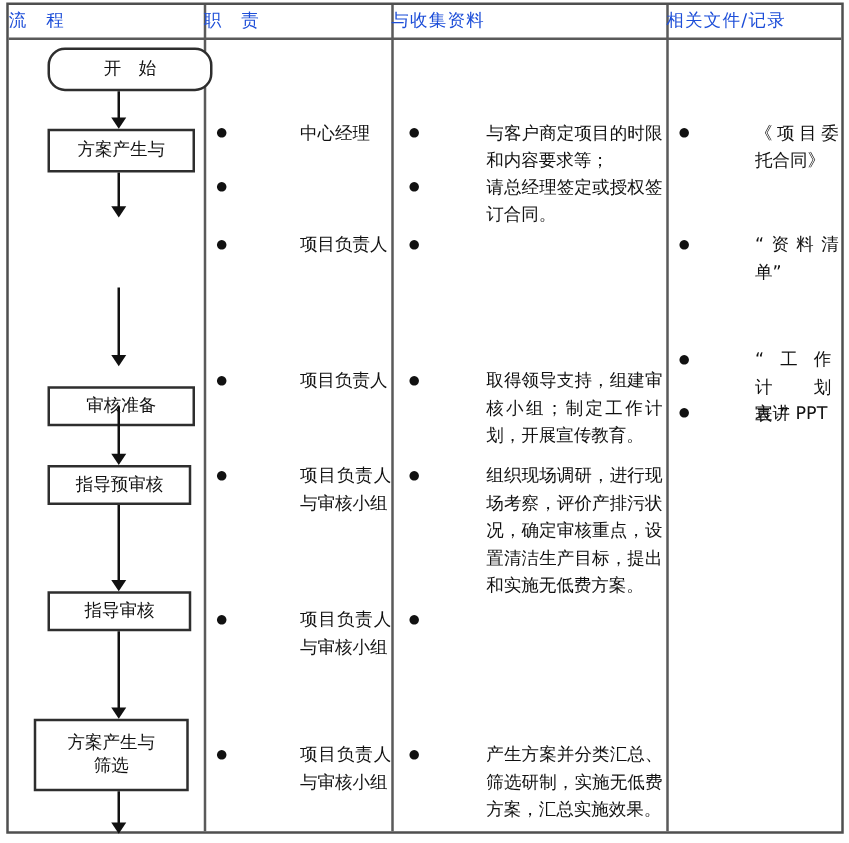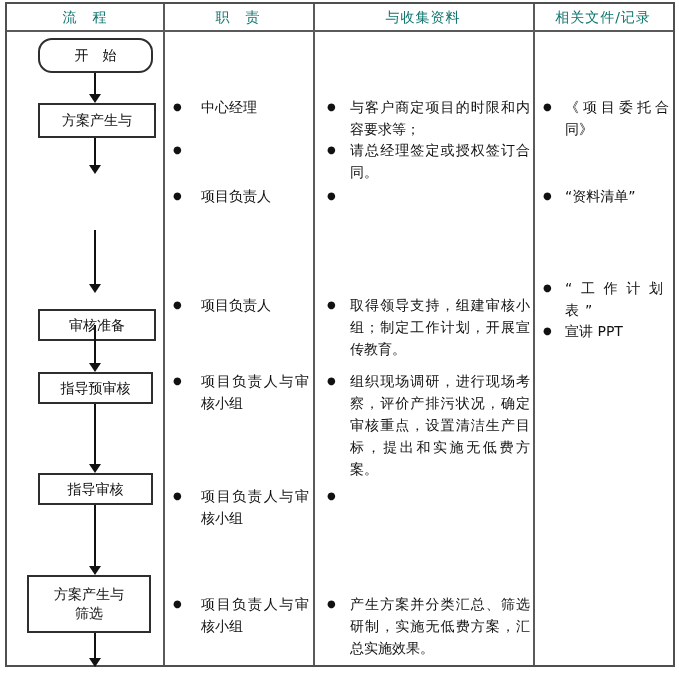--- a/index.html
+++ b/index.html
@@ -15,21 +15,21 @@
     position:absolute;left:5px;top:2px;
     width:670px;height:665px;
     border:2px solid #4f4f4f;
     box-sizing:border-box;
     background:#ffffff;
   }
   .vline{position:absolute;top:0;bottom:0;width:2px;background:#5a5a5a;}
   .hline{position:absolute;left:0;right:0;height:2px;background:#5a5a5a;}
   .colhead{
     position:absolute;top:0;height:26px;line-height:26px;
-    text-align:center;font-size:14px;letter-spacing:1px;color:#0f766e;
+    font-size:14px;letter-spacing:1px;color:#1d4ed8;
     white-space:nowrap;
   }
   
   .node{
     position:absolute;box-sizing:border-box;
     border:2px solid #2e2e2e;background:#ffffff;
     display:flex;align-items:center;justify-content:center;
     font-size:14px;line-height:19px;text-align:center;
     white-space:pre-line;
   }
@@ -38,21 +38,21 @@
   .arrow{position:absolute;width:12px;}
   .arrow .shaft{position:absolute;left:5px;top:0;bottom:7px;width:2px;background:#111;}
   .arrow .head{
     position:absolute;bottom:0;left:0;width:0;height:0;
     border-left:6px solid transparent;border-right:6px solid transparent;
     border-top:9px solid #111;
   }
   
   .li{position:absolute;display:flex;align-items:flex-start;}
   .li .b{flex:none;font-size:10px;line-height:22px;color:#111;}
-  .li .t{font-size:14px;line-height:22px;text-align:justify;text-justify:inter-character;color:#111;}
+  .li .t{font-size:14px;line-height:22px;text-align:justify;text-justify:inter-character;color:#111;margin-left:39px;}
   .li.c2{left:166px;width:140px;}
   .li.c2 .b{width:28px;}
   .li.c2 .t{width:108px;}
   .li.c3{left:320px;width:203px;}
   .li.c3 .b{width:23px;}
   .li.c3 .t{width:180px;}
   .li.c4{left:536px;width:128px;}
   .li.c4 .b{width:22px;}
   .li.c4 .t{width:104px;}
   .li .t.spread{letter-spacing:6px;}
@@ -65,21 +65,21 @@
   <div class="vline" style="left:156px"></div>
   <div class="vline" style="left:306px"></div>
   <div class="vline" style="left:526px"></div>
   <div class="hline" style="top:26px"></div>
 
   <div class="colhead" style="left:0;width:156px">流　程</div>
   <div class="colhead" style="left:156px;width:150px">职　责</div>
   <div class="colhead" style="left:306px;width:220px">与收集资料</div>
   <div class="colhead" style="left:526px;width:140px">相关文件/记录</div>
 
-  <div class="node rounded" style="left:31px;top:34px;width:115px;height:35px">开　始</div>
+  <div class="node rounded" style="left:31px;top:34px;width:132px;height:35px">开　始</div>
   <div class="node" style="left:31px;top:99px;width:118px;height:35px">方案产生与</div>
   <div class="node" style="left:31px;top:305px;width:118px;height:32px">审核准备</div>
   <div class="node" style="left:31px;top:368px;width:115px;height:32px">指导预审核</div>
   <div class="node" style="left:31px;top:469px;width:115px;height:32px">指导审核</div>
   <div class="node" style="left:20px;top:571px;width:124px;height:58px">方案产生与
 筛选</div>
 
   <div class="arrow" style="left:82px;top:69px;height:30px">
       <div class="shaft"></div>
       <div class="head"></div>

